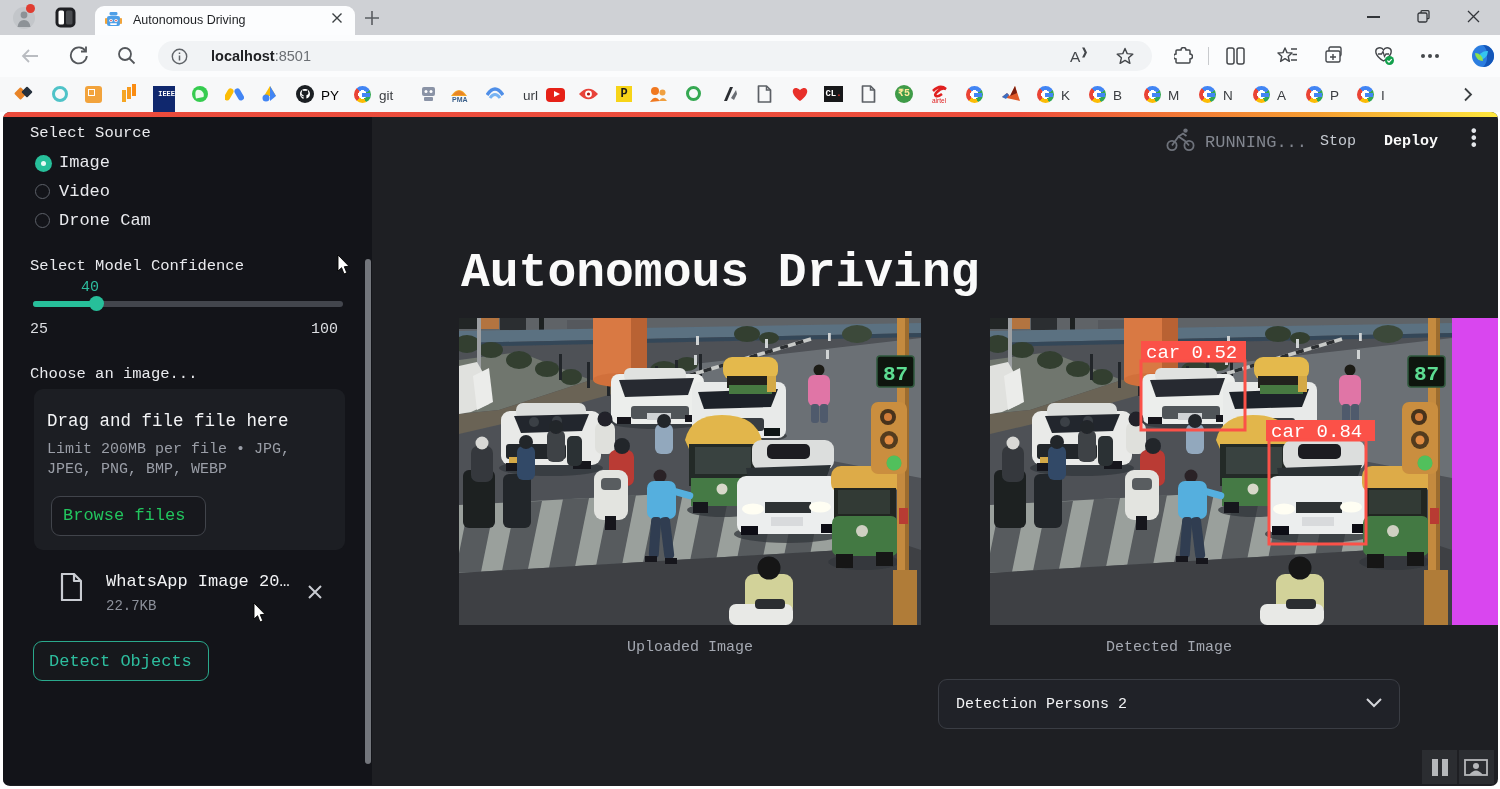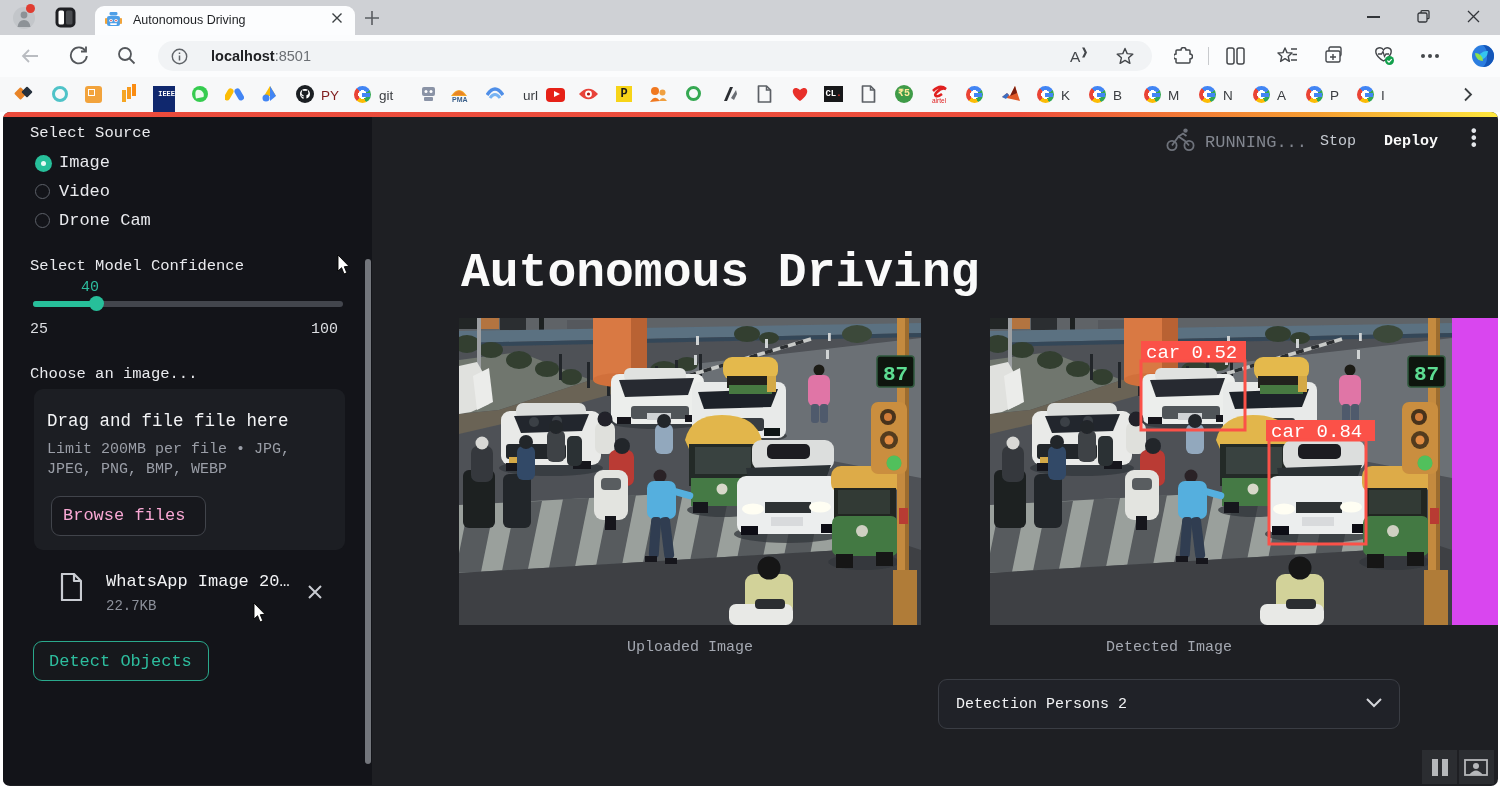--- a/index.html
+++ b/index.html
@@ -143,21 +143,21 @@
   </svg>
   <svg class="abs" style="left:261px; top:8px;" width="18" height="17" viewBox="0 0 18 17">
     <path d="M9 1 L15 11 L3 11 Z" fill="#fbbc05"></path>
     <circle cx="5" cy="13" r="3.5" fill="#4285f4"></circle>
     <path d="M9 1 L15 11 L9 16 Z" fill="#4285f4"></path>
   </svg>
   <div class="abs" style="left:296px; top:8px; width:18px; height:18px; border-radius:50%; background:#1b1f23;"></div>
   <svg class="abs" style="left:299px; top:11px;" width="12" height="12" viewBox="0 0 12 12">
       <path d="M6 1 C3 1 1 3.2 1 6 c0 2.3 1.5 4.2 3.5 4.9 V9 C3 9.4 2.8 8 2 7.8 c1 -.8 1.8 .8 2.6 .6 V7.2 C3 6.9 2.4 6 2.6 4.8 c.1-.6.4-1 .4-1 s-.2-.8.1-1.5 c.8 0 1.5.7 1.5.7 a5 5 0 0 1 2.8 0 s.7-.7 1.5-.7 c.3.7.1 1.5.1 1.5 s.3.4.4 1 c.2 1.2-.4 2.1-2 2.4 v3.4 C9.5 10.2 11 8.3 11 6 C11 3.2 9 1 6 1 Z" fill="#fff"></path>
     </svg>
-  <div class="abs sans" style="left:321px; top:11px; font-size:13.5px; color:#7f1d1d;">PY</div>
+  <div class="abs sans" style="left:321px; top:11px; font-size:13.5px; color:#000000;">PY</div>
   <div class="abs gico" style="left:354px; top:9px;"></div>
   <div class="abs sans" style="left:379px; top:11px; font-size:13.5px; color:#3a3d41;">git</div>
   <svg class="abs" style="left:420px; top:8px;" width="17" height="18" viewBox="0 0 17 18">
     <rect x="2" y="2" width="13" height="9" rx="2" fill="#8a93a6"></rect>
     <rect x="4" y="12" width="9" height="4" rx="1" fill="#8a93a6"></rect>
     <circle cx="6" cy="6.5" r="1.5" fill="#fff"></circle>
       <circle cx="11" cy="6.5" r="1.5" fill="#fff"></circle>
   </svg>
   <svg class="abs" style="left:448px; top:7px;" width="22" height="19" viewBox="0 0 22 19">
     <path d="M3 12 Q11 0 19 12 Z" fill="#f5a623"></path>
@@ -468,21 +468,21 @@
     <div class="abs" style="left:30px; top:184px; width:63px; height:6px; border-radius:3px; background:#27bf9a;"></div>
     <div class="abs" style="left:86px; top:179px; width:15px; height:15px; border-radius:50%; background:#27bf9a;"></div>
     <div class="abs" style="left:27px; top:204px; color:#dcdee2; font-size:15px;">25</div>
     <div class="abs" style="left:308px; top:204px; color:#dcdee2; font-size:15px;">100</div>
     <div class="abs slabel" style="left:27px; top:248px;">Choose an image...</div>
 
     <div class="abs" style="left:31px; top:272px; width:311px; height:161px; background:#1c1e23; border-radius:9px;"></div>
     <div class="abs" style="left:44px; top:294px; color:#f2f3f5; font-size:17.5px;">Drag and file file here</div>
     <div class="abs" style="left:44px; top:323px; color:#9a9ea7; font-size:15px; line-height:20px;">Limit 200MB per file • JPG,<br>JPEG, PNG, BMP, WEBP</div>
     <div class="abs" style="left:48px; top:379px; width:155px; height:40px; background:#17181d; border:1px solid #41444b; border-radius:9px;"></div>
-    <div class="abs" style="left:60px; top:389px; color:#f9a8d4; font-size:17px;">Browse files</div>
+    <div class="abs" style="left:60px; top:389px; color:#22c55e; font-size:17px;">Browse files</div>
 
     <svg class="abs" style="left:57px; top:456px;" width="22" height="28" viewBox="0 0 22 28">
       <path d="M2 1 h12 l7 7 v19 h-19 z" fill="none" stroke="#c9ccd2" stroke-width="2.2" stroke-linejoin="round"></path>
       <path d="M14 1 v7 h7" fill="none" stroke="#c9ccd2" stroke-width="2.2" stroke-linejoin="round"></path>
     </svg>
     <div class="abs" style="left:103px; top:455px; color:#f2f3f5; font-size:17px;">WhatsApp Image 20…</div>
     <div class="abs" style="left:103px; top:481px; color:#8d919b; font-size:14px;">22.7KB</div>
     <svg class="abs" style="left:304px; top:467px;" width="16" height="16" viewBox="0 0 16 16">
       <path d="M2 2 L14 14 M14 2 L2 14" stroke="#c9ccd2" stroke-width="2"></path>
     </svg>

